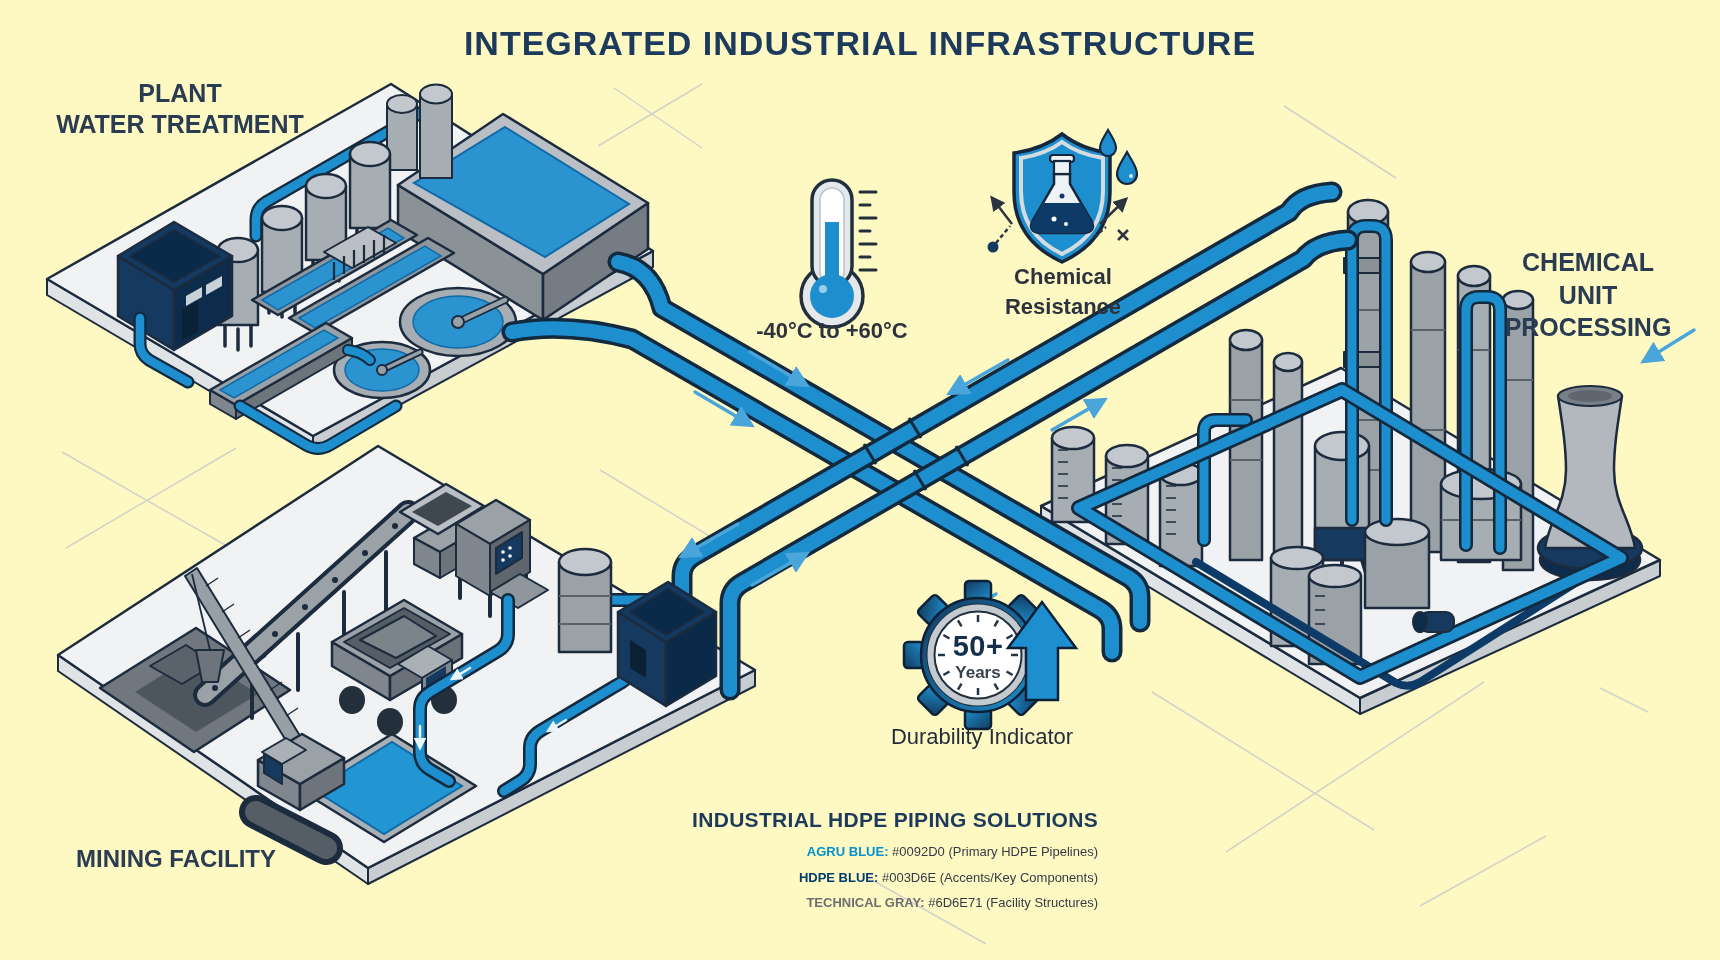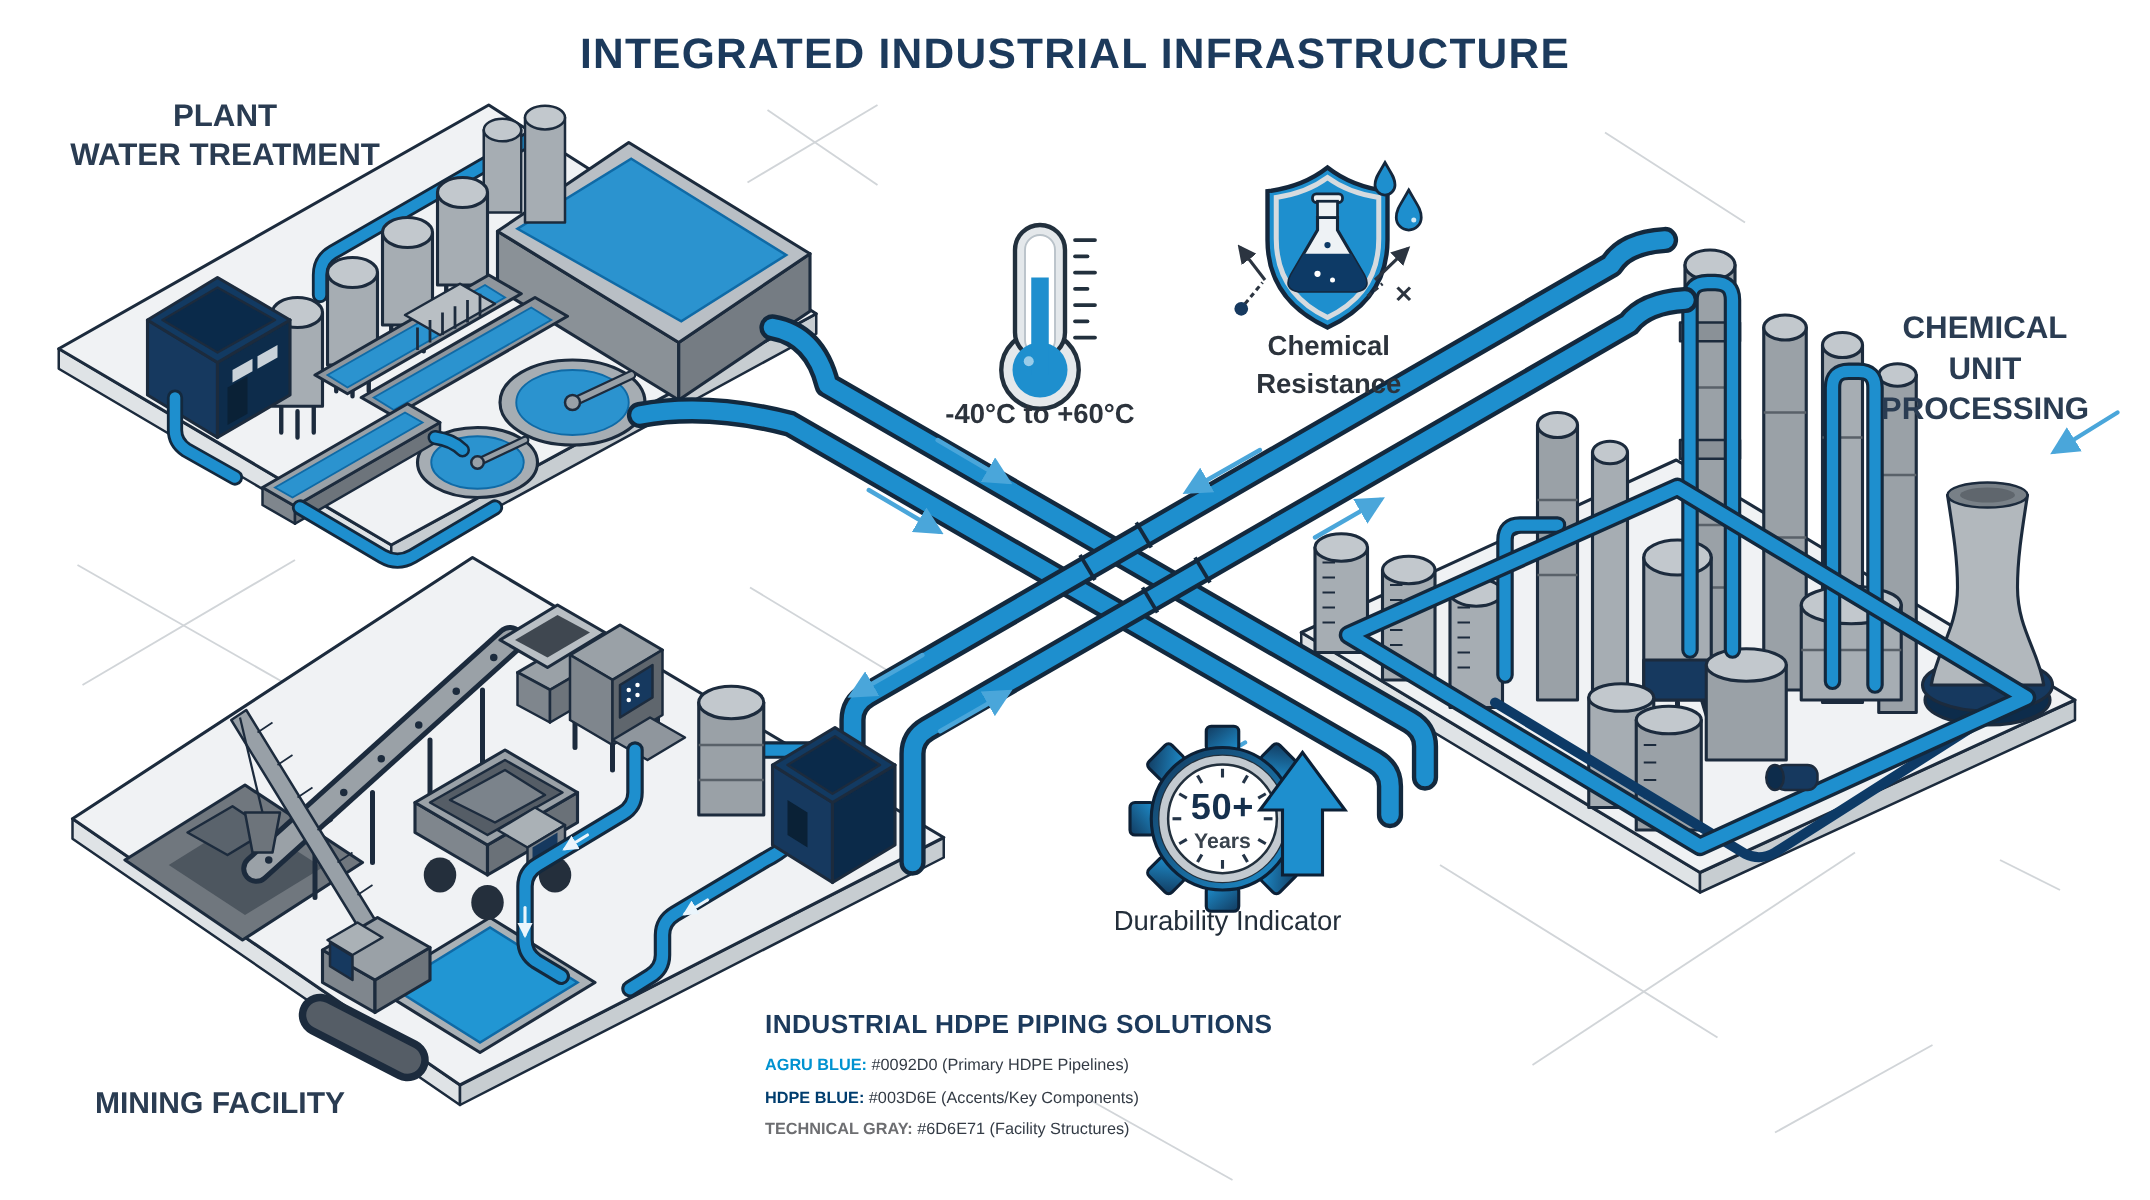--- a/index.html
+++ b/index.html
@@ -1,36 +1,36 @@
 <!DOCTYPE html>
 <html><head>
 <meta charset="utf-8">
 <style>
   html,body{margin:0;padding:0;background:#e9ecef;}
   .canvas{
     position:relative;width:1720px;height:960px;overflow:hidden;
-    background:#ffffff;
+    background:#fef9c3;
     font-family:"Liberation Sans","DejaVu Sans",sans-serif;
   }
   .canvas svg{position:absolute;left:0;top:0;}
   .txt{position:absolute;z-index:5;}
   .page-title{
     left:0;top:24px;width:1720px;text-align:center;
     font-size:34px;font-weight:bold;letter-spacing:1px;color:#1c3a5c;
   }
   .fac-label{font-weight:bold;color:#2a3c52;text-align:center;line-height:1.24;}
   .water-label{left:20px;top:78px;width:320px;font-size:25px;}
   .chem-label{left:1478px;top:246px;width:220px;font-size:25px;line-height:1.3;}
-  .mining-label{left:46px;top:844px;width:260px;font-size:24px;margin-top:24px;}
+  .mining-label{left:46px;top:844px;width:260px;font-size:24px;}
   .temp-label{left:712px;top:318px;width:240px;text-align:center;font-size:22px;font-weight:bold;color:#2c333c;}
   .chemres-label{left:957px;top:262px;width:212px;text-align:center;font-size:22px;font-weight:bold;color:#2c333c;line-height:1.35;}
   .dur-value{left:908px;top:630px;width:140px;text-align:center;font-size:29px;font-weight:bold;color:#15304d;letter-spacing:.5px;}
   .dur-unit{left:908px;top:663px;width:140px;text-align:center;font-size:17px;font-weight:600;color:#39434d;}
   .dur-label{left:822px;top:724px;width:320px;text-align:center;font-size:22px;font-weight:normal;color:#232e3a;}
-  .legend{left:612px;top:808px;width:500px;text-align:left;}
+  .legend{left:598px;top:808px;width:500px;text-align:right;}
   .legend-title{font-size:21px;font-weight:bold;color:#1c3a5c;margin-bottom:7px;letter-spacing:.3px;}
   .legend-row{font-size:13px;line-height:25.5px;color:#333b45;}
   .legend-row .lname{font-weight:bold;}
 </style>
 </head>
 <body>
 
 <div class="canvas">
 
 <svg width="1720" height="960" viewBox="0 0 1720 960">

